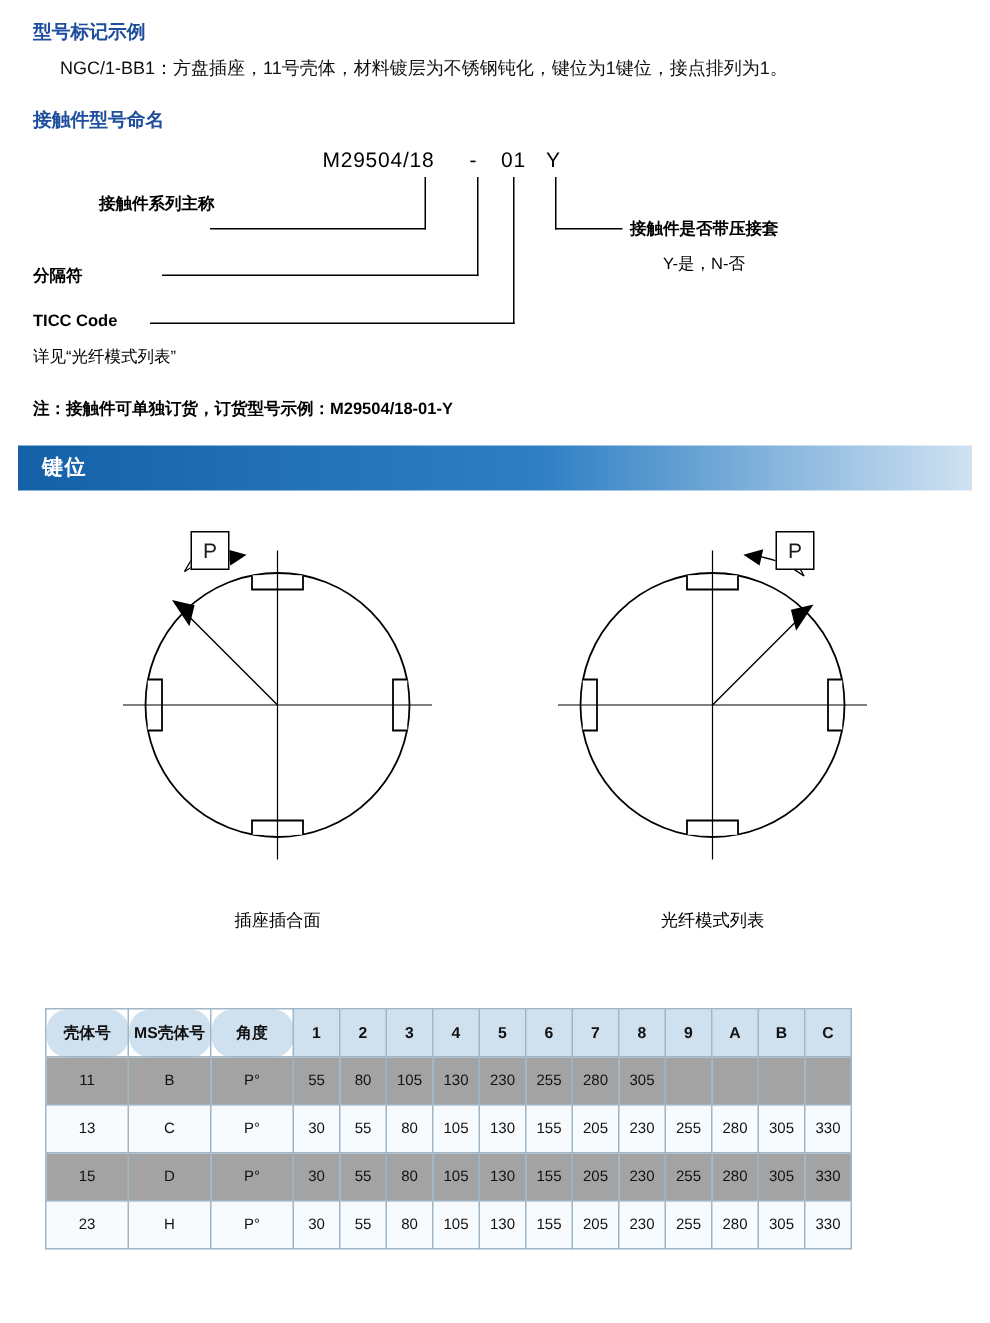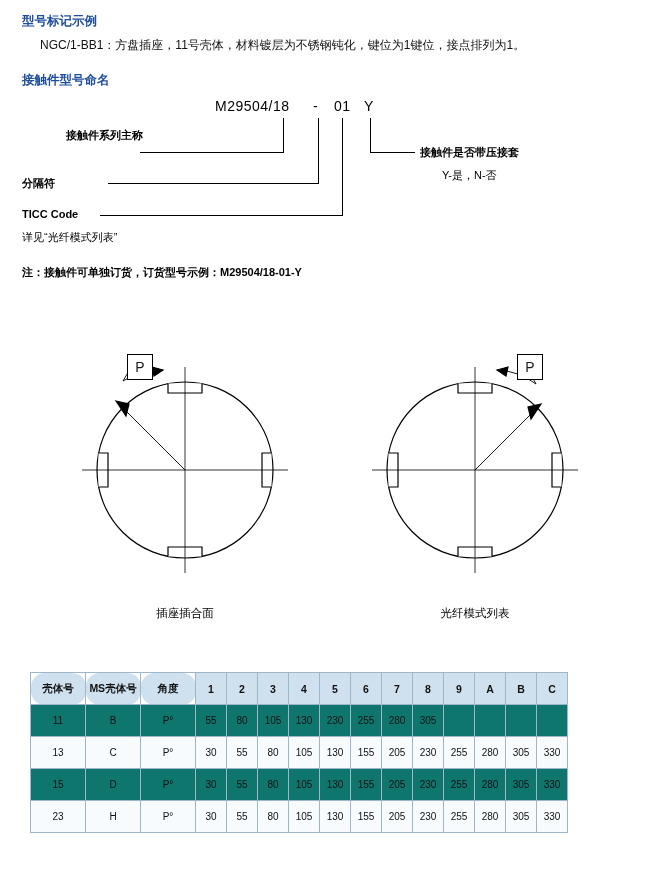--- a/index.html
+++ b/index.html
@@ -85,21 +85,21 @@
     text-align:center;
     vertical-align:middle;
     height:29px;
     color:#111;
   }
   thead th{
     background:#cfe0ee;
     font-weight:bold;
     font-size:10.5px;
   }
-  tbody td{background:#0f766e;}
+  tbody td{background:#a3a3a3;}
   tbody tr:nth-child(even) td{background:#f7fbfd;}
   .c-narrow{width:28px;}
   .c-wide{width:52px;border-radius:14px;}
 </style>
 </head>
 <body>
 
 <div class="page">
 
   <div class="sec-title" style="left:22px;top:13px;">型号标记示例</div>
@@ -126,20 +126,23 @@
   <div class="lbl" style="left:22px;top:208px;">TICC Code</div>
   <div class="note" style="left:22px;top:230px;font-weight:normal;">详见“光纤模式列表”</div>
 
   <div class="vline" style="left:370px;top:118px;height:35px;"></div>
   <div class="hline" style="left:370px;top:152px;width:45px;"></div>
   <div class="lbl" style="left:420px;top:145px;">接触件是否带压接套</div>
   <div class="note" style="left:442px;top:168px;">Y-是，N-否</div>
 
   <div class="lbl" style="left:22px;top:265px;">注：接触件可单独订货，订货型号示例：M29504/18-01-Y</div>
 
+  <div class="banner">
+    <span>键位</span>
+  </div>
 
   <div class="draw-wrap">
 
     <svg width="660" height="270" viewBox="0 0 660 270">
       <g stroke="#000" fill="none" stroke-width="1.2">
 
         <g>
           <circle cx="185" cy="130" r="88"></circle>
 
           <path d="M168 43.5 L168 53 L202 53 L202 43.5" fill="#fff" stroke="#000"></path>

